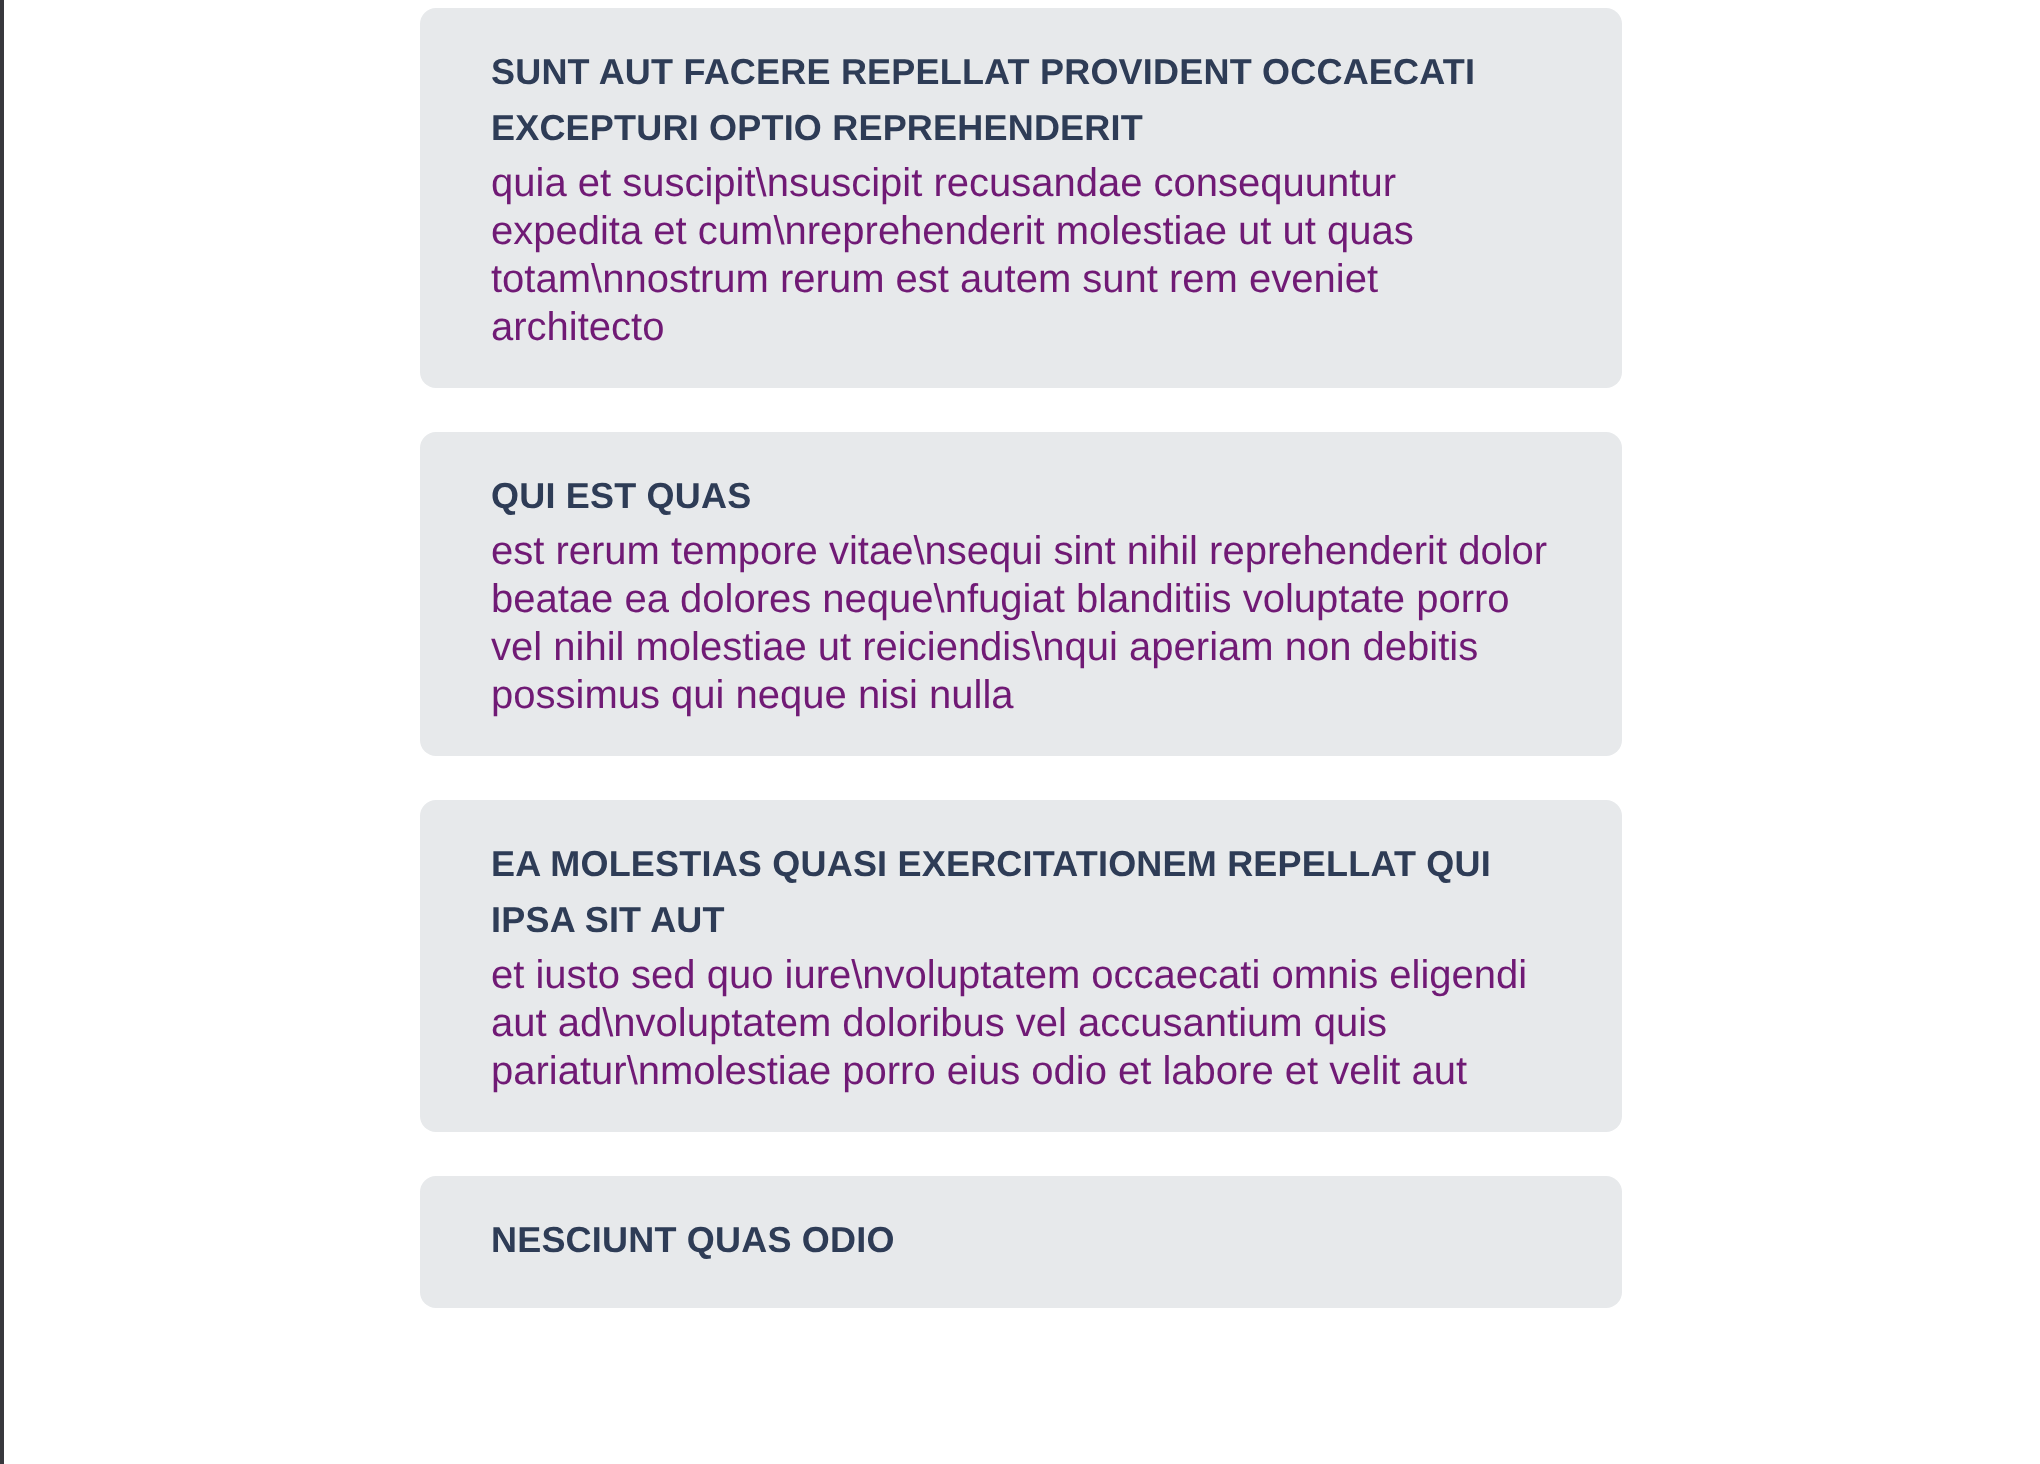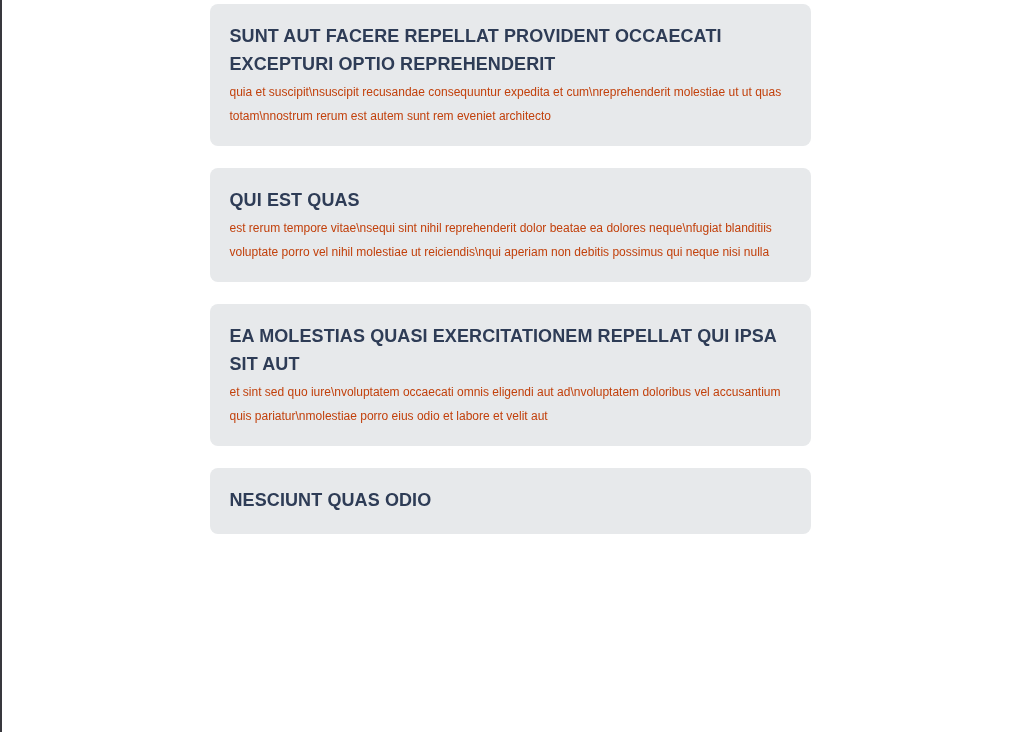--- a/index.html
+++ b/index.html
@@ -24,37 +24,37 @@
   }
   .posts-list {
     width: 601px;
     margin: 0 auto;
     padding-top: 4px;
     box-sizing: border-box;
   }
   .post-card {
     background: #e7e9eb;
     border-radius: 8px;
-    padding: 18px 20px;
+    padding: 18px 36px;
     margin-bottom: 22px;
     box-sizing: border-box;
   }
   .post-title {
     margin: 0 0 2px 0;
     font-size: 18px;
     line-height: 28px;
     font-weight: 700;
     color: #2e3c56;
     letter-spacing: 0.1px;
   }
   .post-body {
     margin: 0;
-    font-size: 12px;
+    font-size: 20px;
     line-height: 24px;
-    color: #c2410c;
+    color: #701a75;
   }
 </style>
 </head>
 <body>
 
 <div class="window-left-edge"></div>
 
 <main class="posts-list">
 
   <article class="post-card">
@@ -62,21 +62,21 @@
     <p class="post-body">quia et suscipit\nsuscipit recusandae consequuntur expedita et cum\nreprehenderit molestiae ut ut quas totam\nnostrum rerum est autem sunt rem eveniet architecto</p>
   </article>
 
   <article class="post-card">
     <h2 class="post-title">QUI EST QUAS</h2>
     <p class="post-body">est rerum tempore vitae\nsequi sint nihil reprehenderit dolor beatae ea dolores neque\nfugiat blanditiis voluptate porro vel nihil molestiae ut reiciendis\nqui aperiam non debitis possimus qui neque nisi nulla</p>
   </article>
 
   <article class="post-card">
     <h2 class="post-title">EA MOLESTIAS QUASI EXERCITATIONEM REPELLAT QUI IPSA SIT AUT</h2>
-    <p class="post-body">et sint sed quo iure\nvoluptatem occaecati omnis eligendi aut ad\nvoluptatem doloribus vel accusantium quis pariatur\nmolestiae porro eius odio et labore et velit aut</p>
+    <p class="post-body">et iusto sed quo iure\nvoluptatem occaecati omnis eligendi aut ad\nvoluptatem doloribus vel accusantium quis pariatur\nmolestiae porro eius odio et labore et velit aut</p>
   </article>
 
 
   <article class="post-card">
     <h2 class="post-title">NESCIUNT QUAS ODIO</h2>
     <p class="post-body"></p>
   </article>
 
 </main>
 

